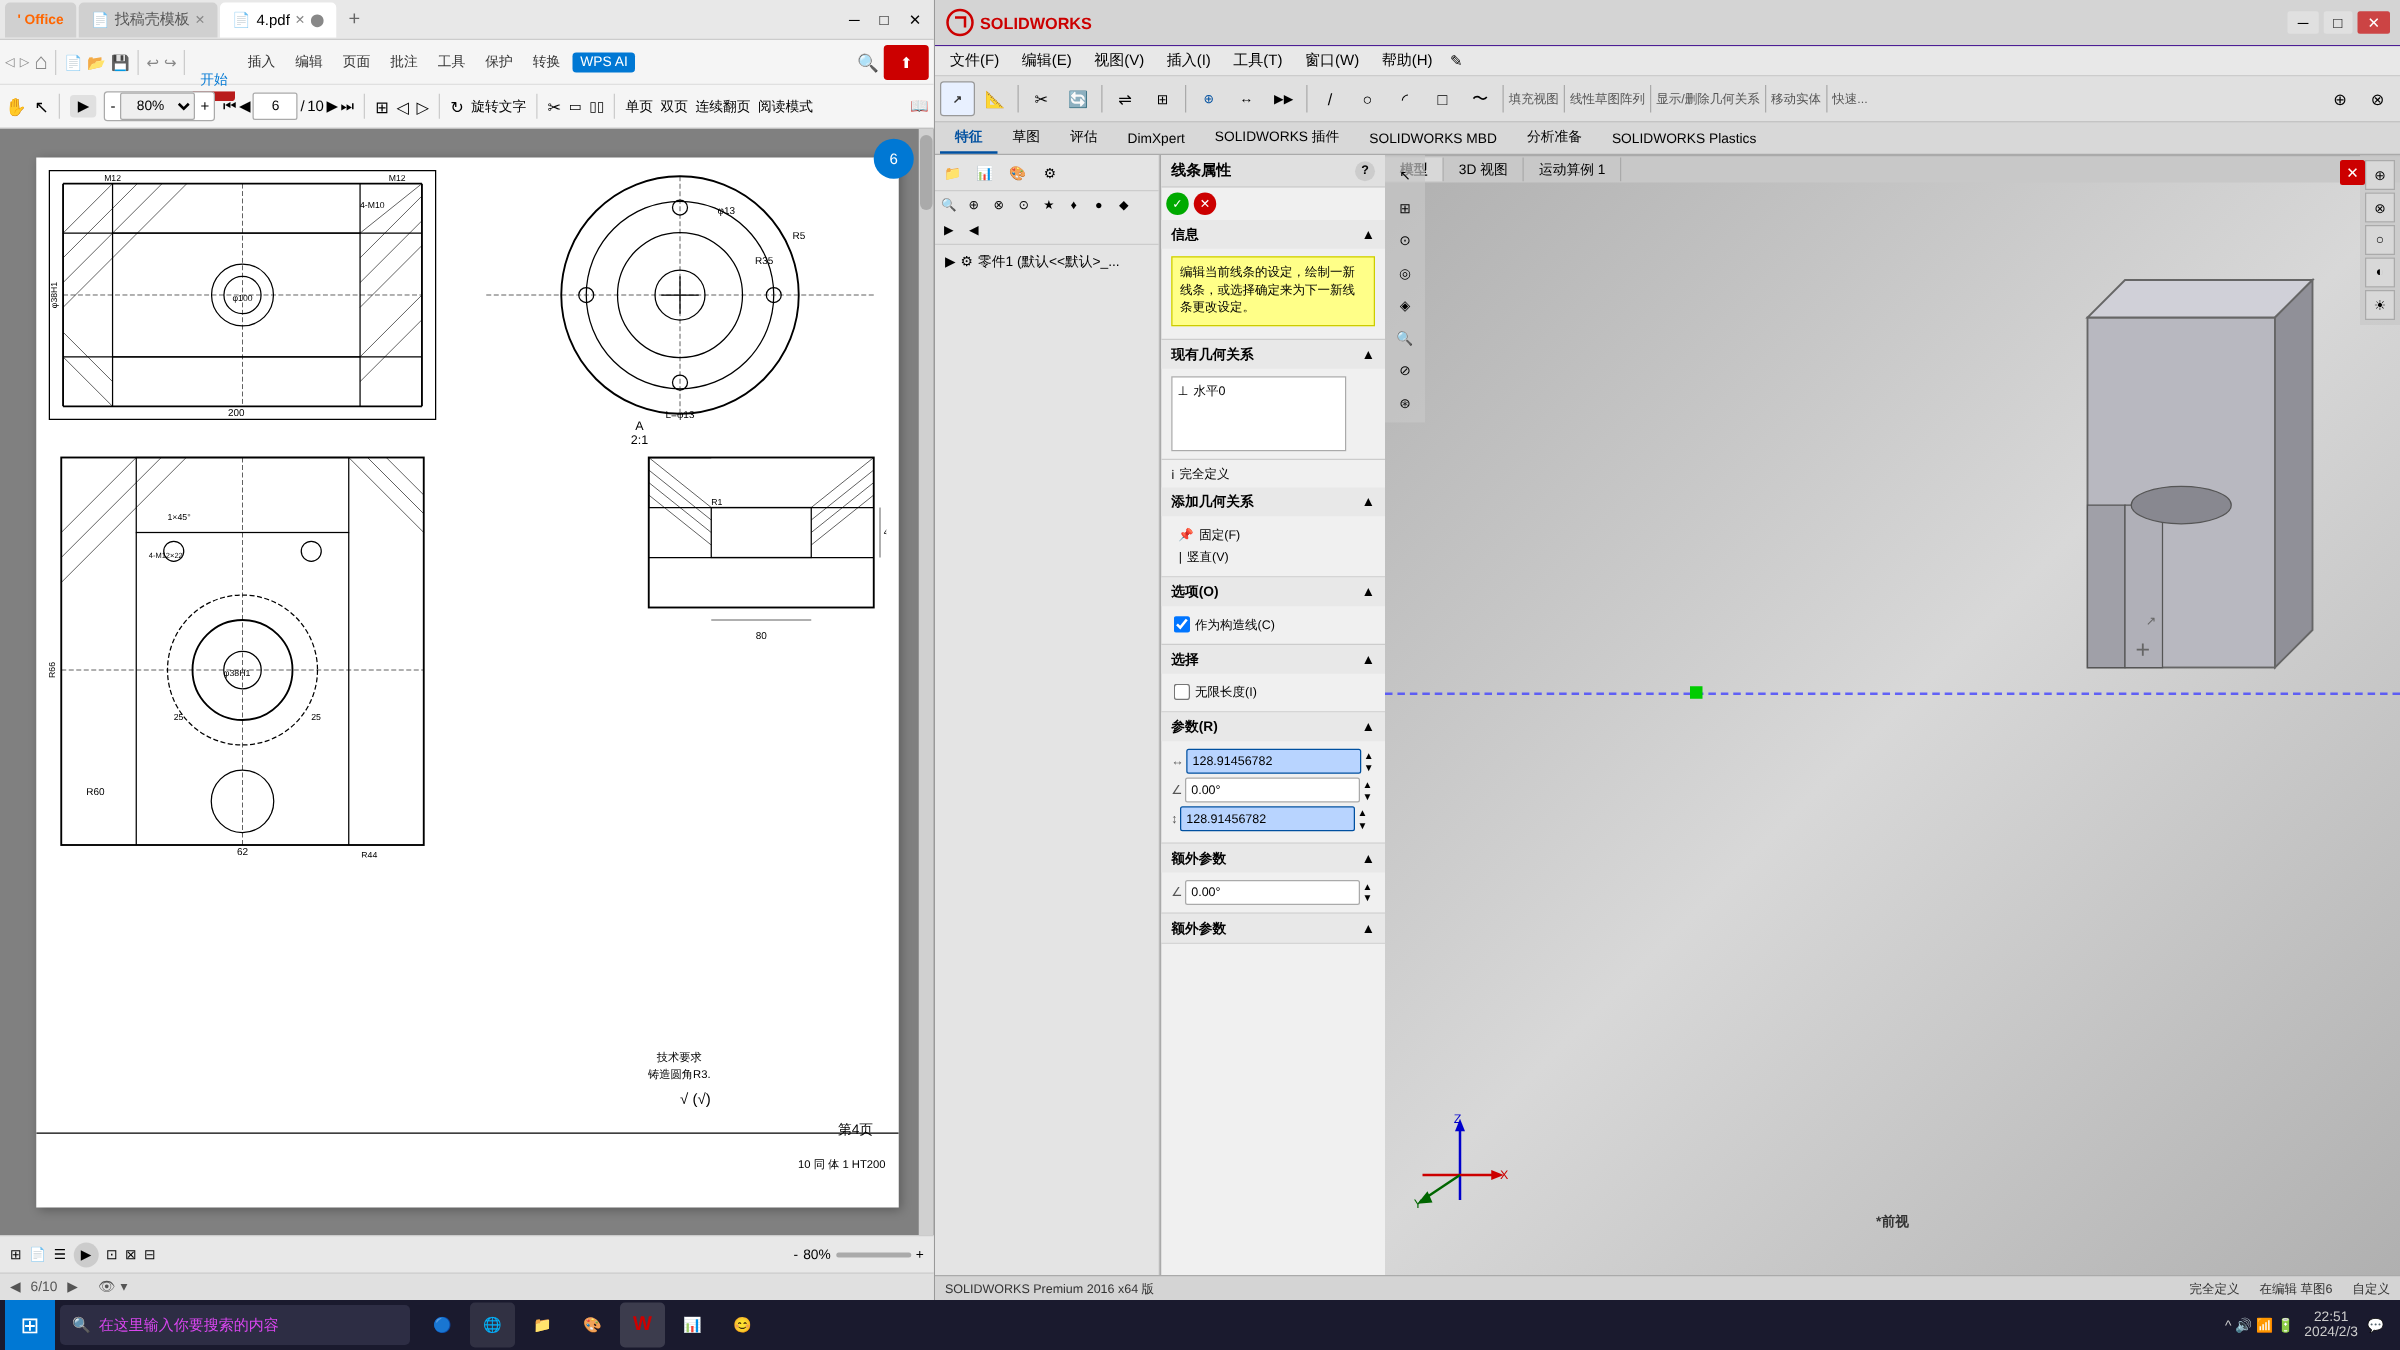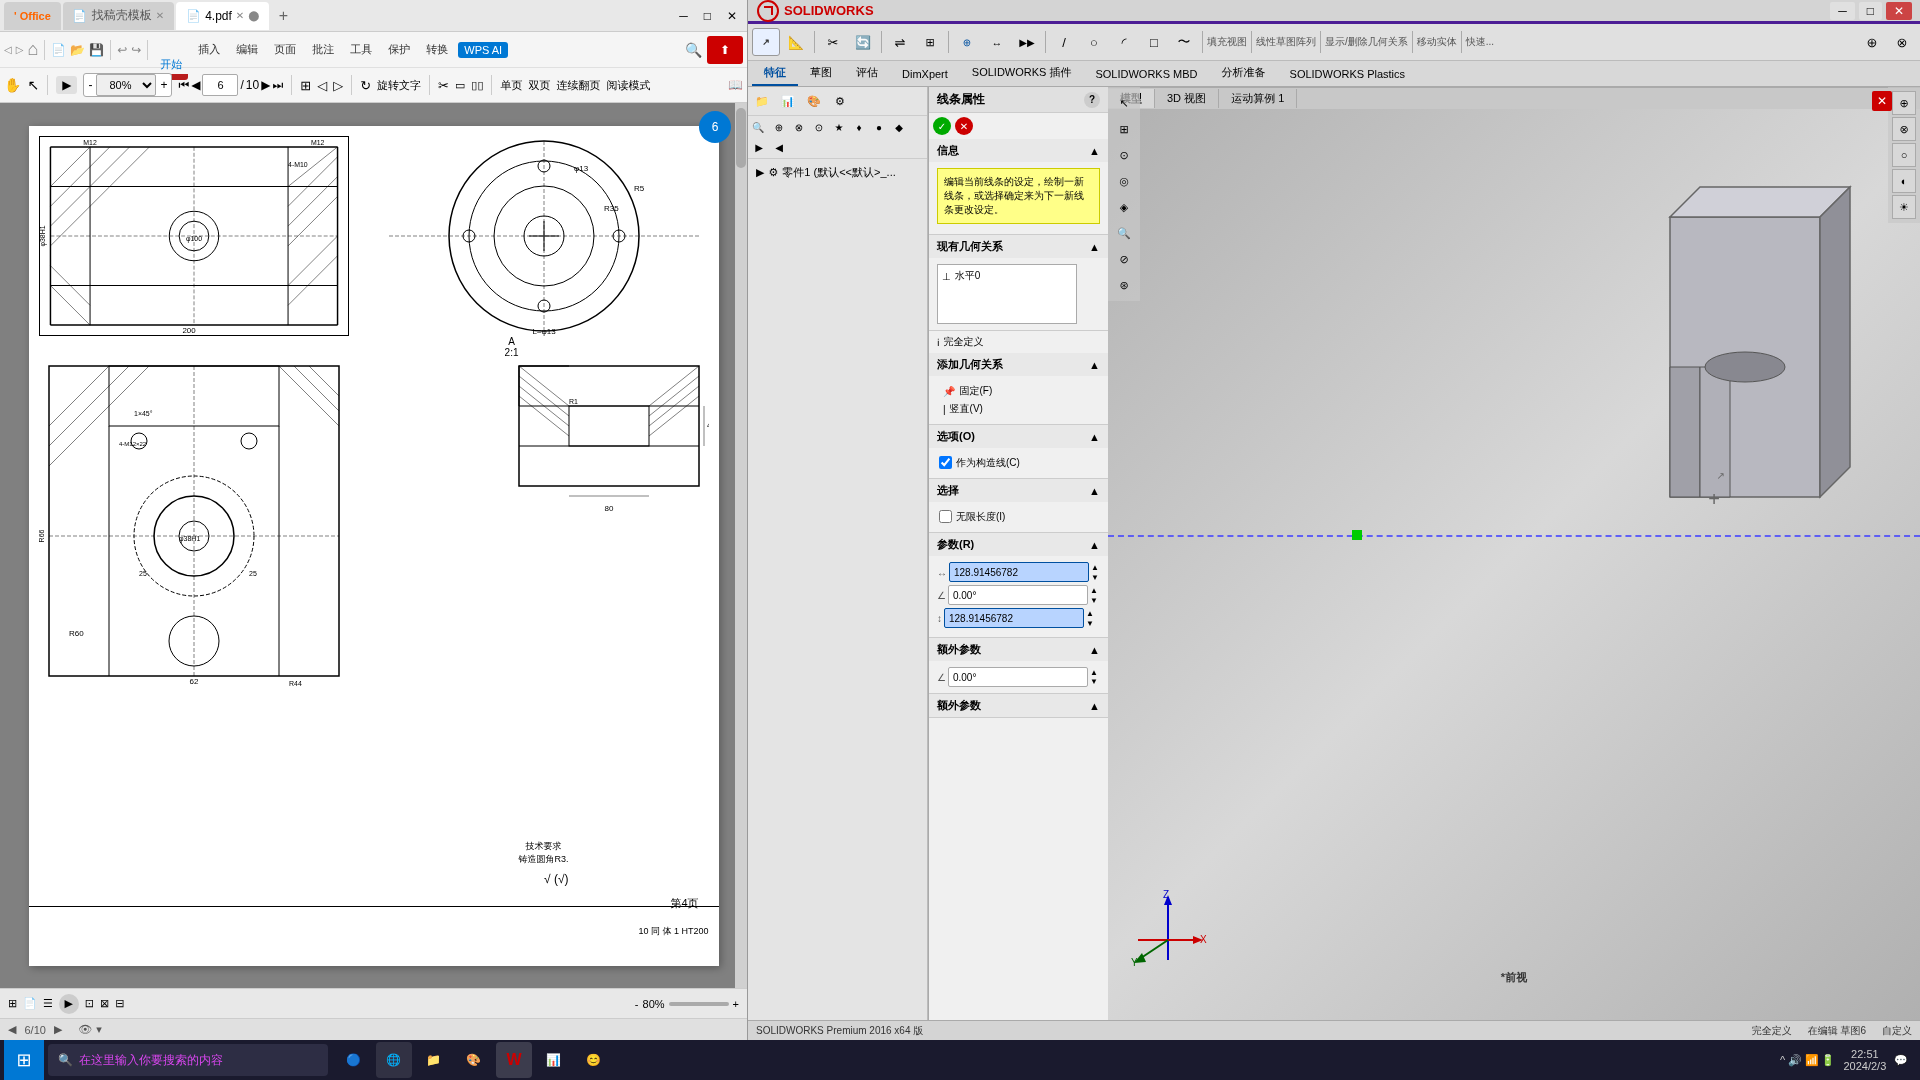--- a/index.html
+++ b/index.html
@@ -27,36 +27,36 @@
     .tab-item.active { background: white; }
     .tab-item.inactive { background: #d0d0d0; color: #555; }
     .tab-close { font-size: 10px; color: #888; cursor: pointer; }
     .tab-add { width: 24px; height: 24px; display: flex; align-items: center; justify-content: center; font-size: 16px; color: #666; cursor: pointer; }
 
     
     .pdf-toolbar { background: #f5f5f5; border-bottom: 1px solid #ccc; }
     .pdf-toolbar-row1 { display: flex; align-items: center; padding: 2px 4px; gap: 4px; height: 36px; border-bottom: 1px solid #e0e0e0; }
     .pdf-toolbar-row2 { display: flex; align-items: center; padding: 2px 4px; gap: 6px; height: 34px; }
     .toolbar-btn { display: flex; align-items: center; gap: 2px; padding: 2px 6px; border-radius: 3px; cursor: pointer; font-size: 11px; color: #333; }
-    .toolbar-btn.active-tab { color: #0078d4; border-bottom: 6px solid #b91c1c; margin-top: 35px; }
+    .toolbar-btn.active-tab { color: #0078d4; border-bottom: 8px solid #b91c1c; margin-top: 35px; }
     .toolbar-separator { width: 1px; height: 20px; background: #ccc; margin: 0 2px; }
     .page-input { width: 36px; height: 22px; text-align: center; border: 1px solid #aaa; border-radius: 2px; font-size: 11px; }
     .zoom-select { width: 60px; height: 22px; border: 1px solid #aaa; border-radius: 2px; font-size: 11px; text-align: center; }
 
     
     .pdf-content { flex: 1; background: #808080; overflow: hidden; display: flex; align-items: center; justify-content: center; position: relative; }
 
     
     .tech-drawing { width: 100%; height: 100%; }
 
     
     .sw-panel { flex: 1; height: 1040px; background: #c8c8c8; display: flex; flex-direction: column; }
 
     
-    .sw-titlebar { height: 24px; background: #d4d4d4; display: flex; align-items: center; padding: 0 8px; gap: 8px; border-bottom: 3px solid #4c1d95; }
+    .sw-titlebar { height: 37px; background: #d4d4d4; display: flex; align-items: center; padding: 0 8px; gap: 8px; border-bottom: 1px solid #4c1d95; }
     .sw-logo { color: #cc0000; font-weight: bold; font-size: 13px; }
 
     
     .sw-menubar { height: 24px; background: #e8e8e8; display: flex; align-items: center; padding: 0 4px; gap: 2px; border-bottom: 1px solid #ccc; font-size: 12px; }
     .menu-item { padding: 2px 8px; cursor: pointer; border-radius: 2px; }
 
     
     .sw-toolbar { background: #e0e0e0; border-bottom: 1px solid #bbb; }
     .sw-toolbar-row { display: flex; align-items: center; padding: 2px 4px; gap: 2px; height: 36px; flex-wrap: wrap; }
     .sw-tool-btn { width: 28px; height: 28px; display: flex; align-items: center; justify-content: center; cursor: pointer; border-radius: 3px; font-size: 13px; }
@@ -421,20 +421,30 @@
         </svg>
         <span class="sw-logo">SOLIDWORKS</span>
       </div>
       <div style="margin-left: auto; display:flex; gap:4px;">
         <span style="cursor:pointer; padding:2px 8px; background:#e0e0e0; border-radius:2px;">─</span>
         <span style="cursor:pointer; padding:2px 8px; background:#e0e0e0; border-radius:2px;">□</span>
         <span style="cursor:pointer; padding:2px 8px; background:#cc4444; color:white; border-radius:2px;">✕</span>
       </div>
     </div>
 
+    <div class="sw-menubar">
+      <span class="menu-item">文件(F)</span>
+      <span class="menu-item">编辑(E)</span>
+      <span class="menu-item">视图(V)</span>
+      <span class="menu-item">插入(I)</span>
+      <span class="menu-item">工具(T)</span>
+      <span class="menu-item">窗口(W)</span>
+      <span class="menu-item">帮助(H)</span>
+      <span style="margin-left:4px; cursor:pointer;">✎</span>
+    </div>
 
     <div class="sw-toolbar">
       <div class="sw-toolbar-row">
 
         <div class="sw-tool-btn" title="退出草图" style="font-size:9px; color:#333; font-weight:bold; border:1px solid #999; background:#e8f0ff;">↗</div>
         <div class="sw-tool-btn" style="font-size:13px;">📐</div>
         <div class="sw-toolbar-separator"></div>
         <div class="sw-tool-btn" style="font-size:13px;">✂</div>
         <div class="sw-tool-btn" style="font-size:13px;">🔄</div>
         <div class="sw-toolbar-separator"></div>

